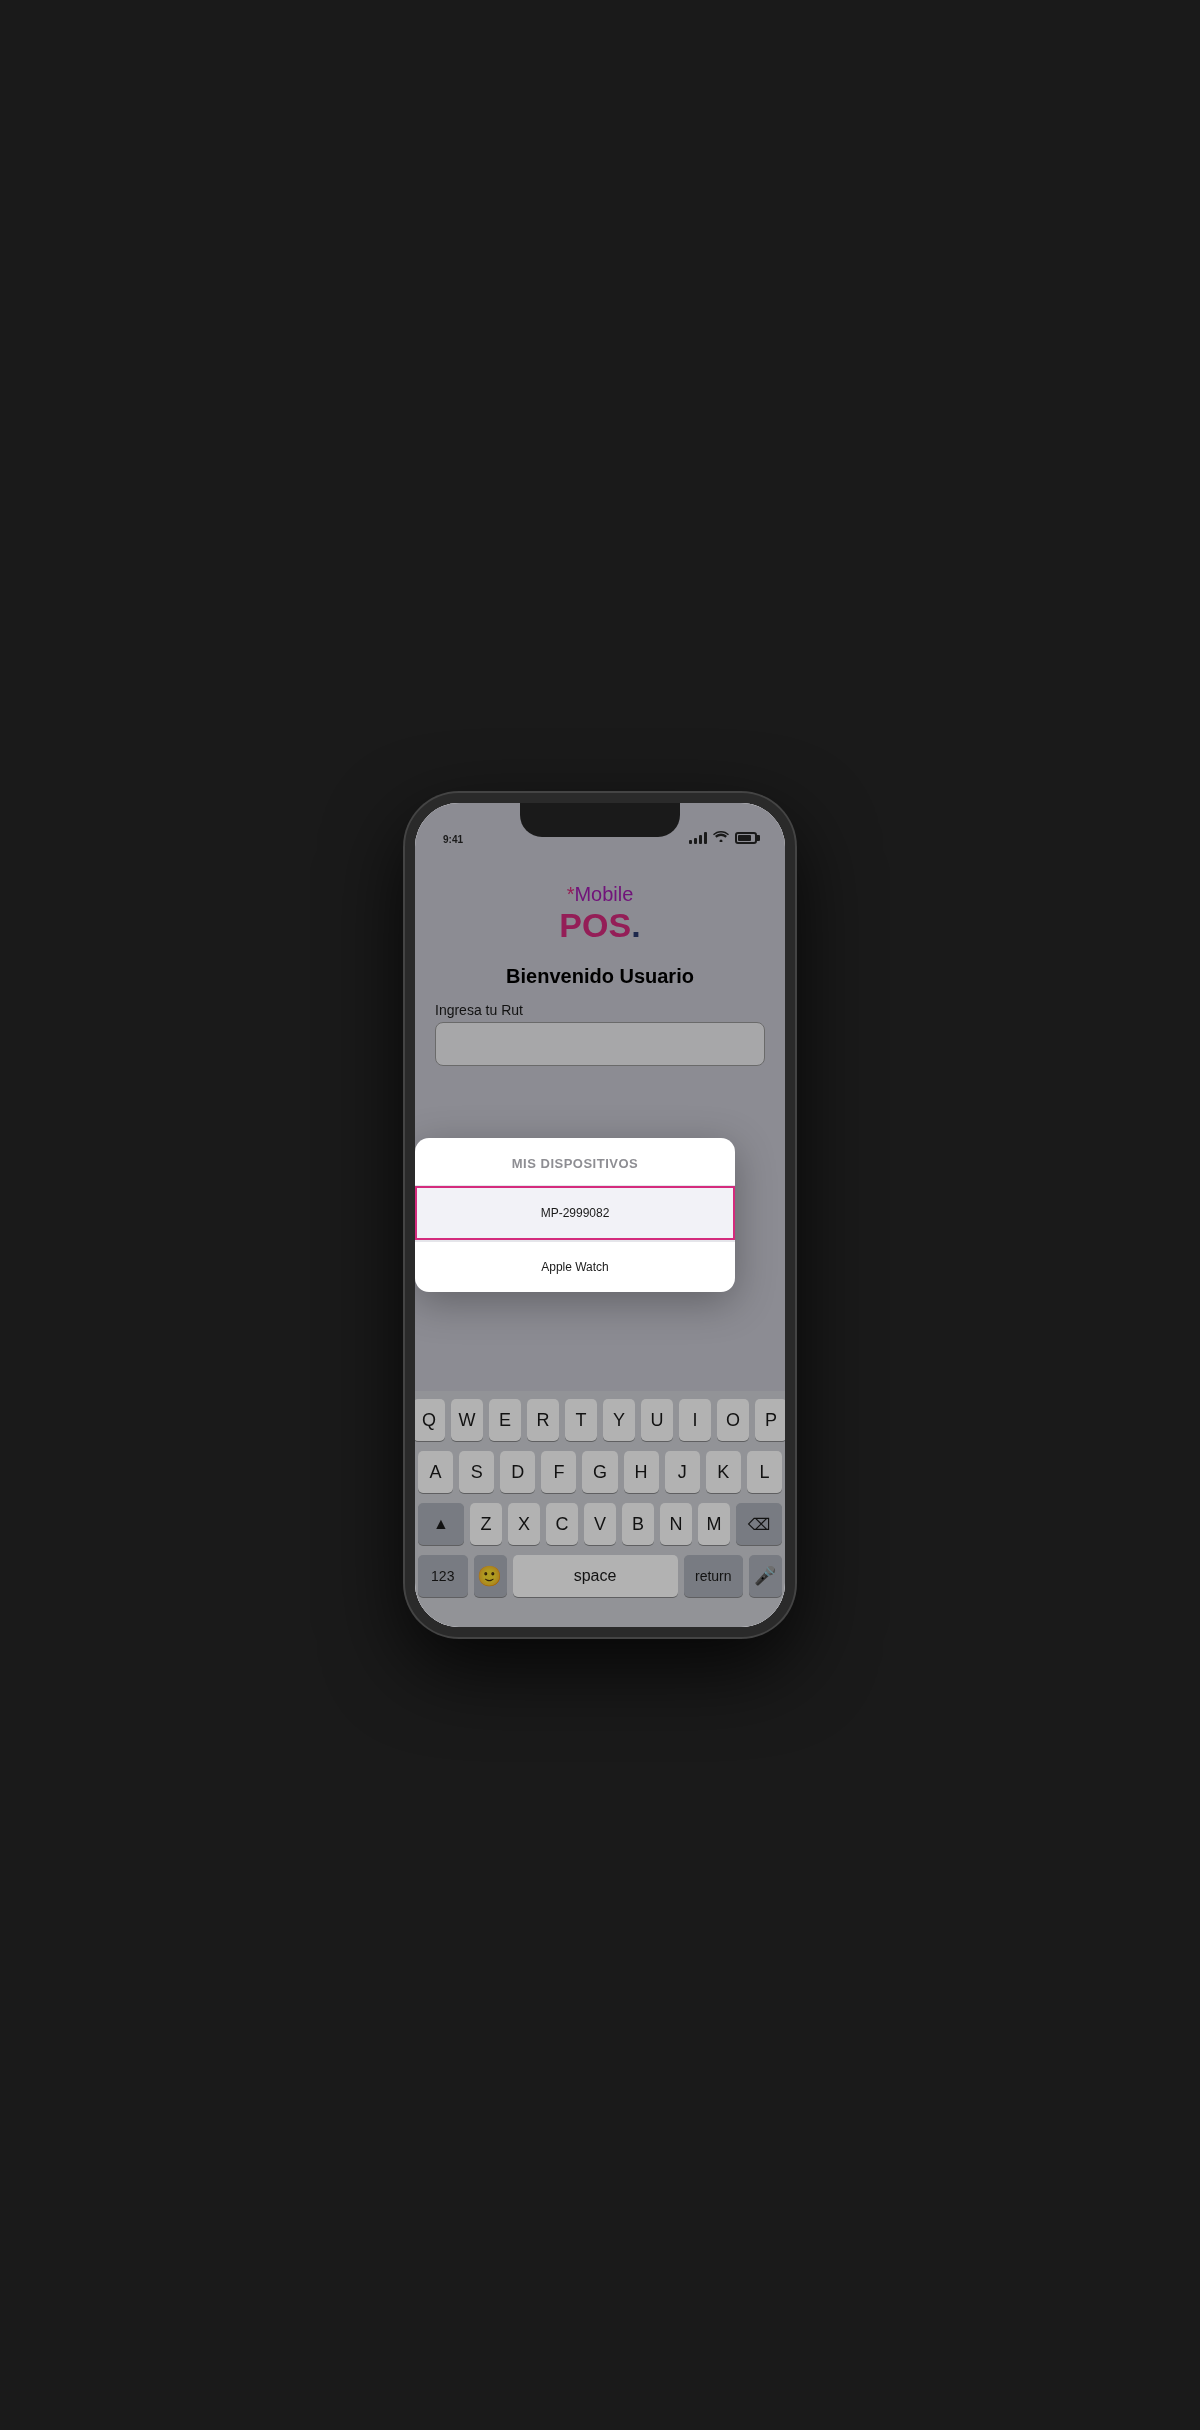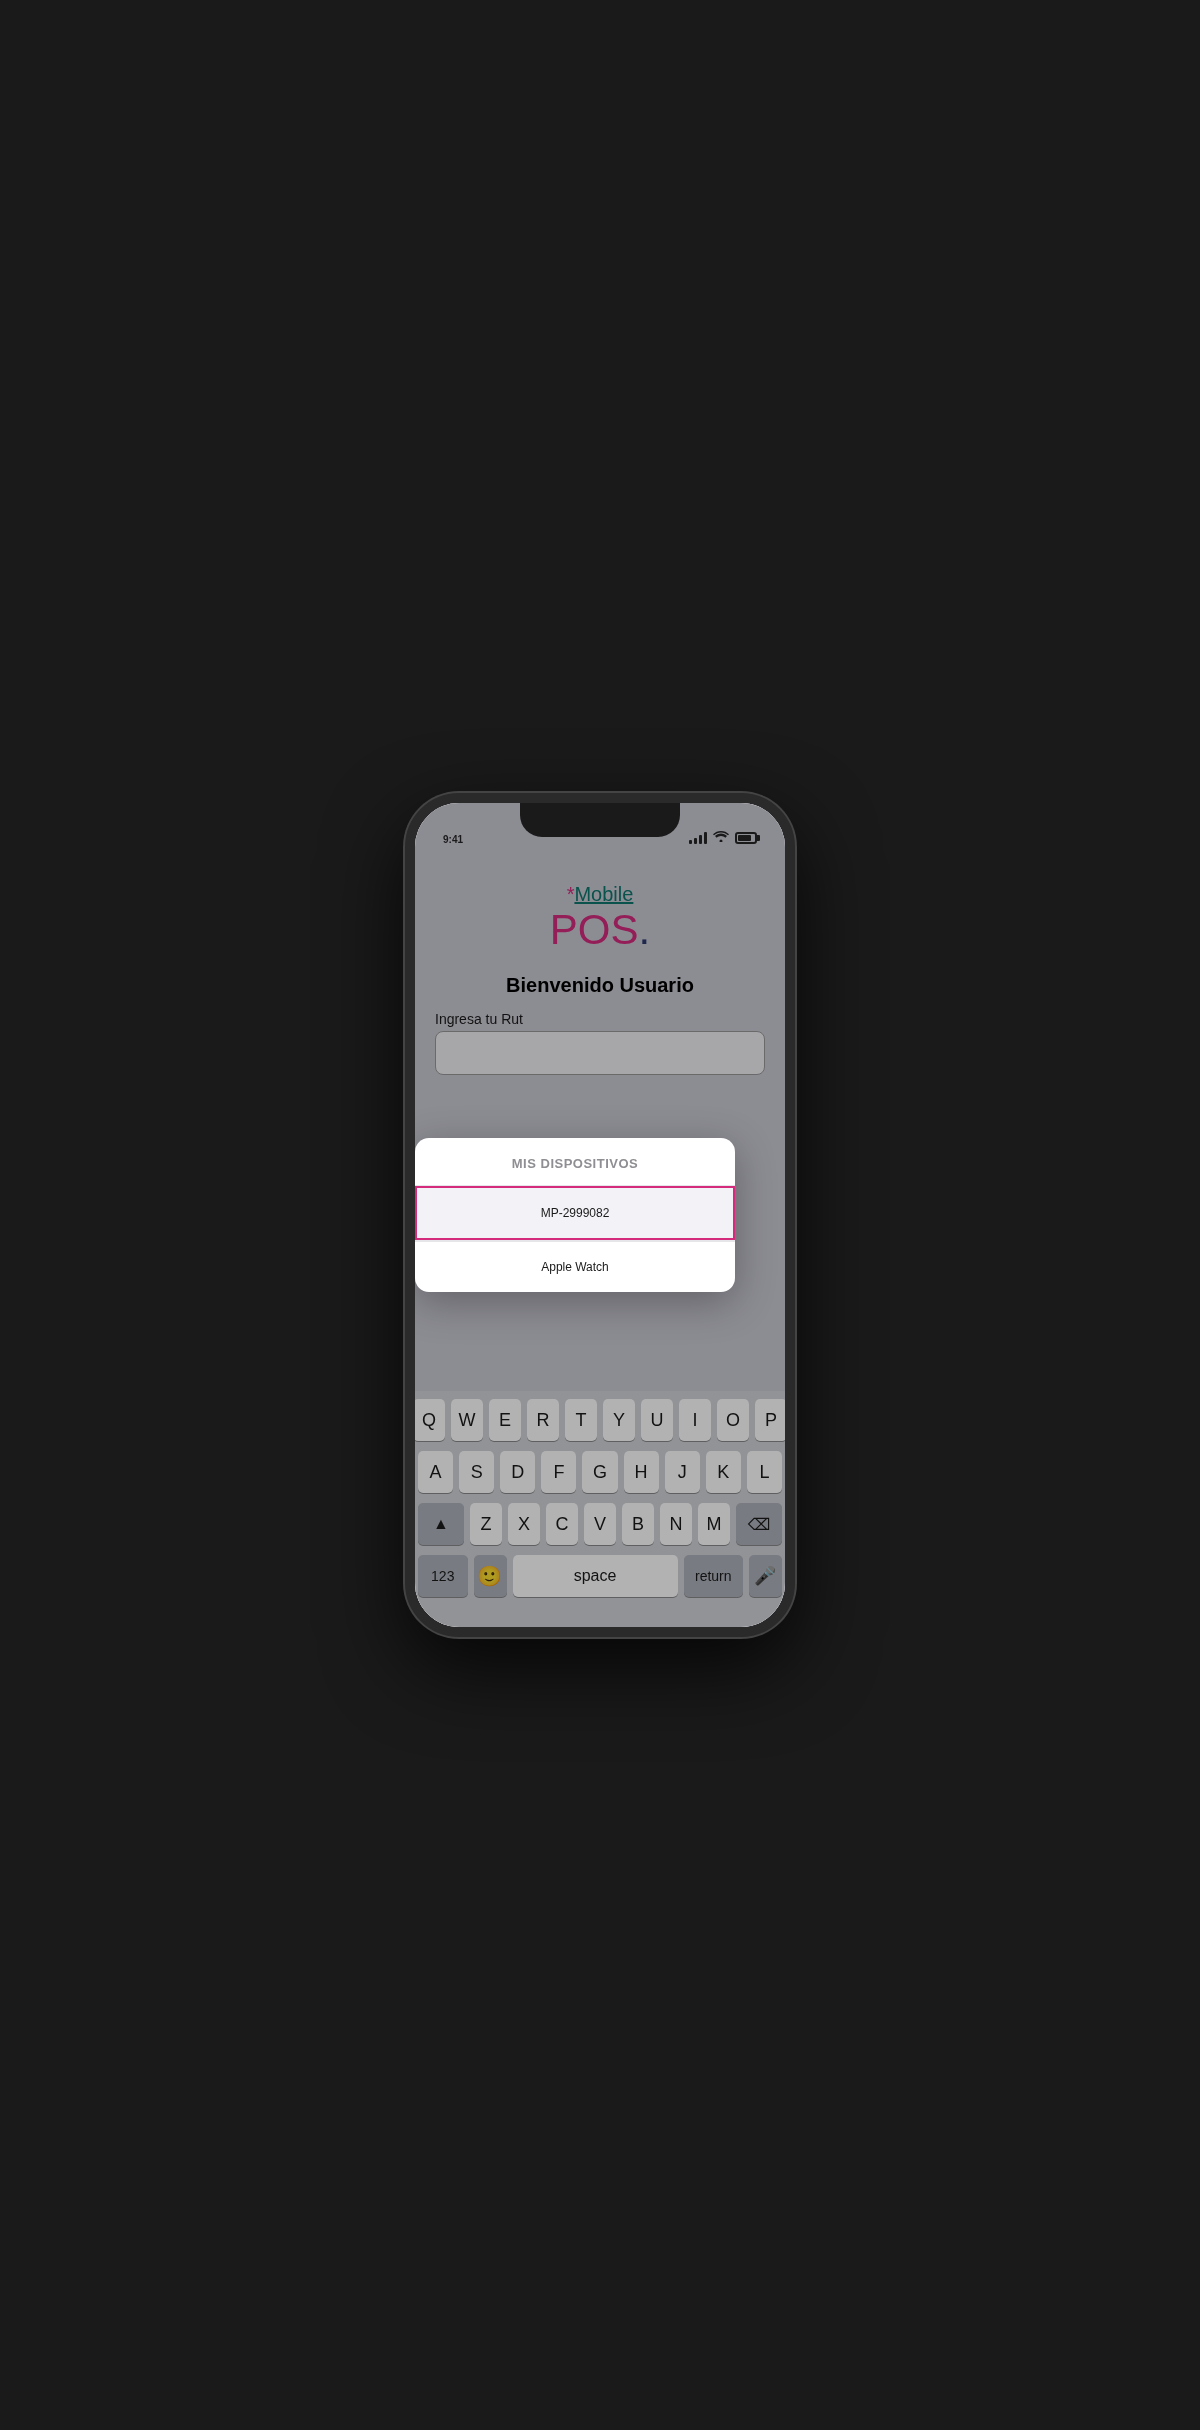--- a/index.html
+++ b/index.html
@@ -152,22 +152,22 @@
       font-size: 20px;
       font-weight: 500;
       color: #2a3a6e;
     }
 
     .logo-mobile span {
       color: #d42b7d;
     }
 
     .logo-pos {
-      font-size: 42px;
-      font-weight: 400;
+      font-size: 34px;
+      font-weight: 700;
       color: #d42b7d;
     }
 
     .logo-pos span {
       color: #2a3a6e;
     }
 
     .welcome-text {
       font-size: 20px;
       font-weight: 700;
@@ -419,21 +419,21 @@
         <div class="battery-fill"></div>
       </div>
     </div>
   </div>
 
   <div class="screen-content">
 
     <div class="app-background">
       <div class="app-logo">
         <div class="logo-mobile">
-          <span style="color:#d42b7d;">*</span><span style="color:#0f766e;text-decoration:underline;">Mobile</span>
+          <span style="color:#d42b7d;">*</span><span style="color:#a21caf;">Mobile</span>
         </div>
         <div class="logo-pos">
           <span style="color:#d42b7d;">POS</span><span style="color:#2a3a6e;">.</span>
         </div>
       </div>
 
       <div class="welcome-text">Bienvenido Usuario</div>
 
       <div class="input-label">Ingresa tu Rut</div>
       <div class="rut-input"></div>

